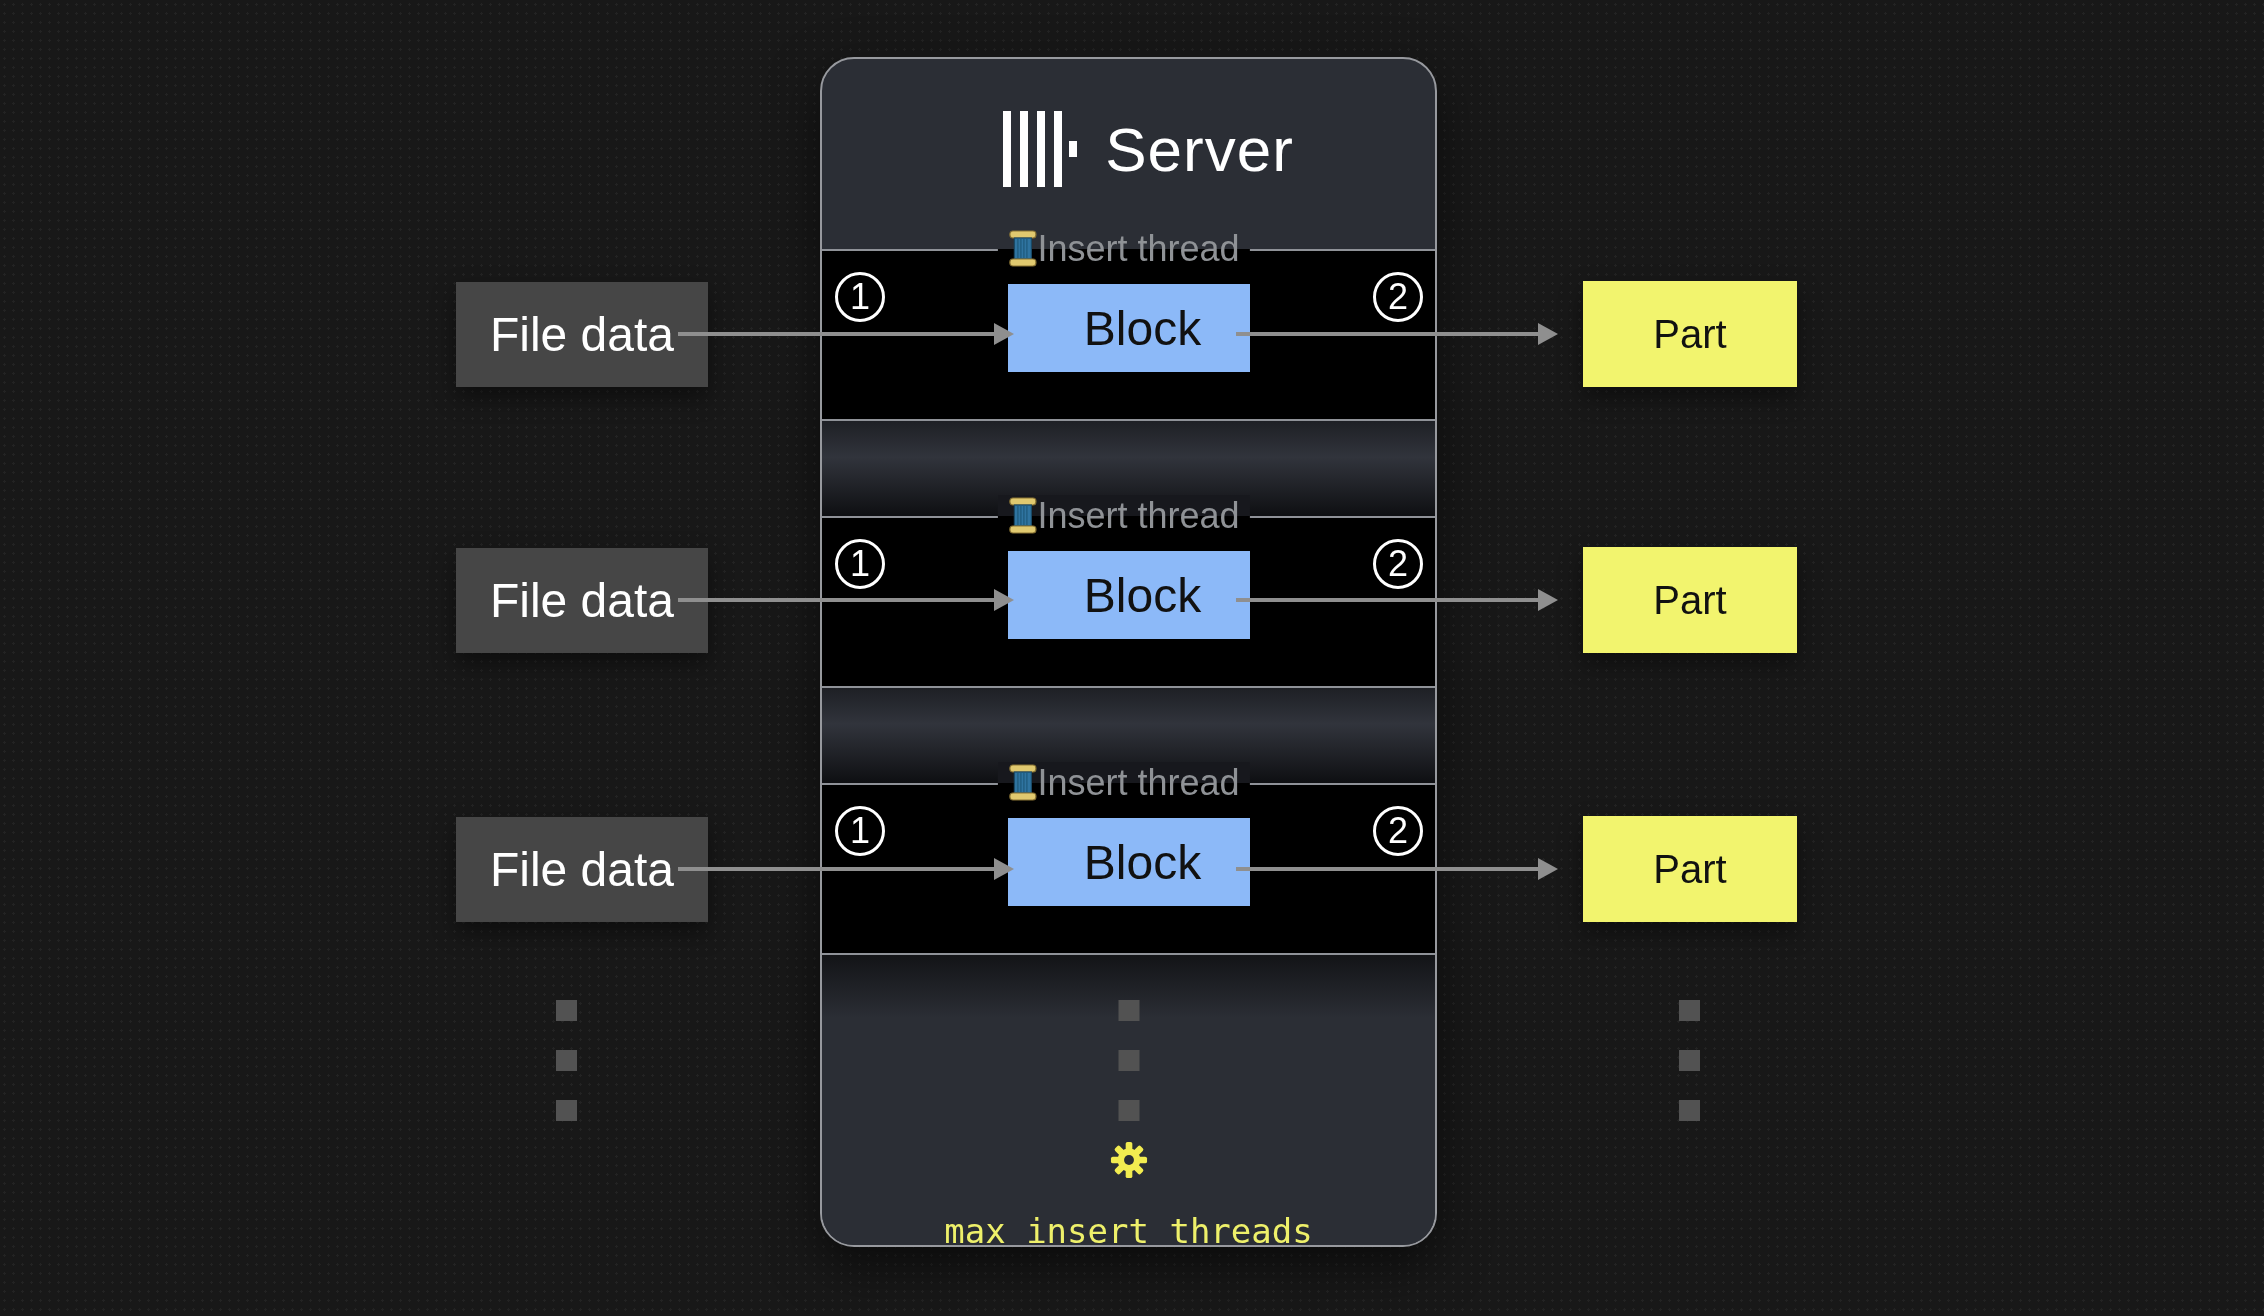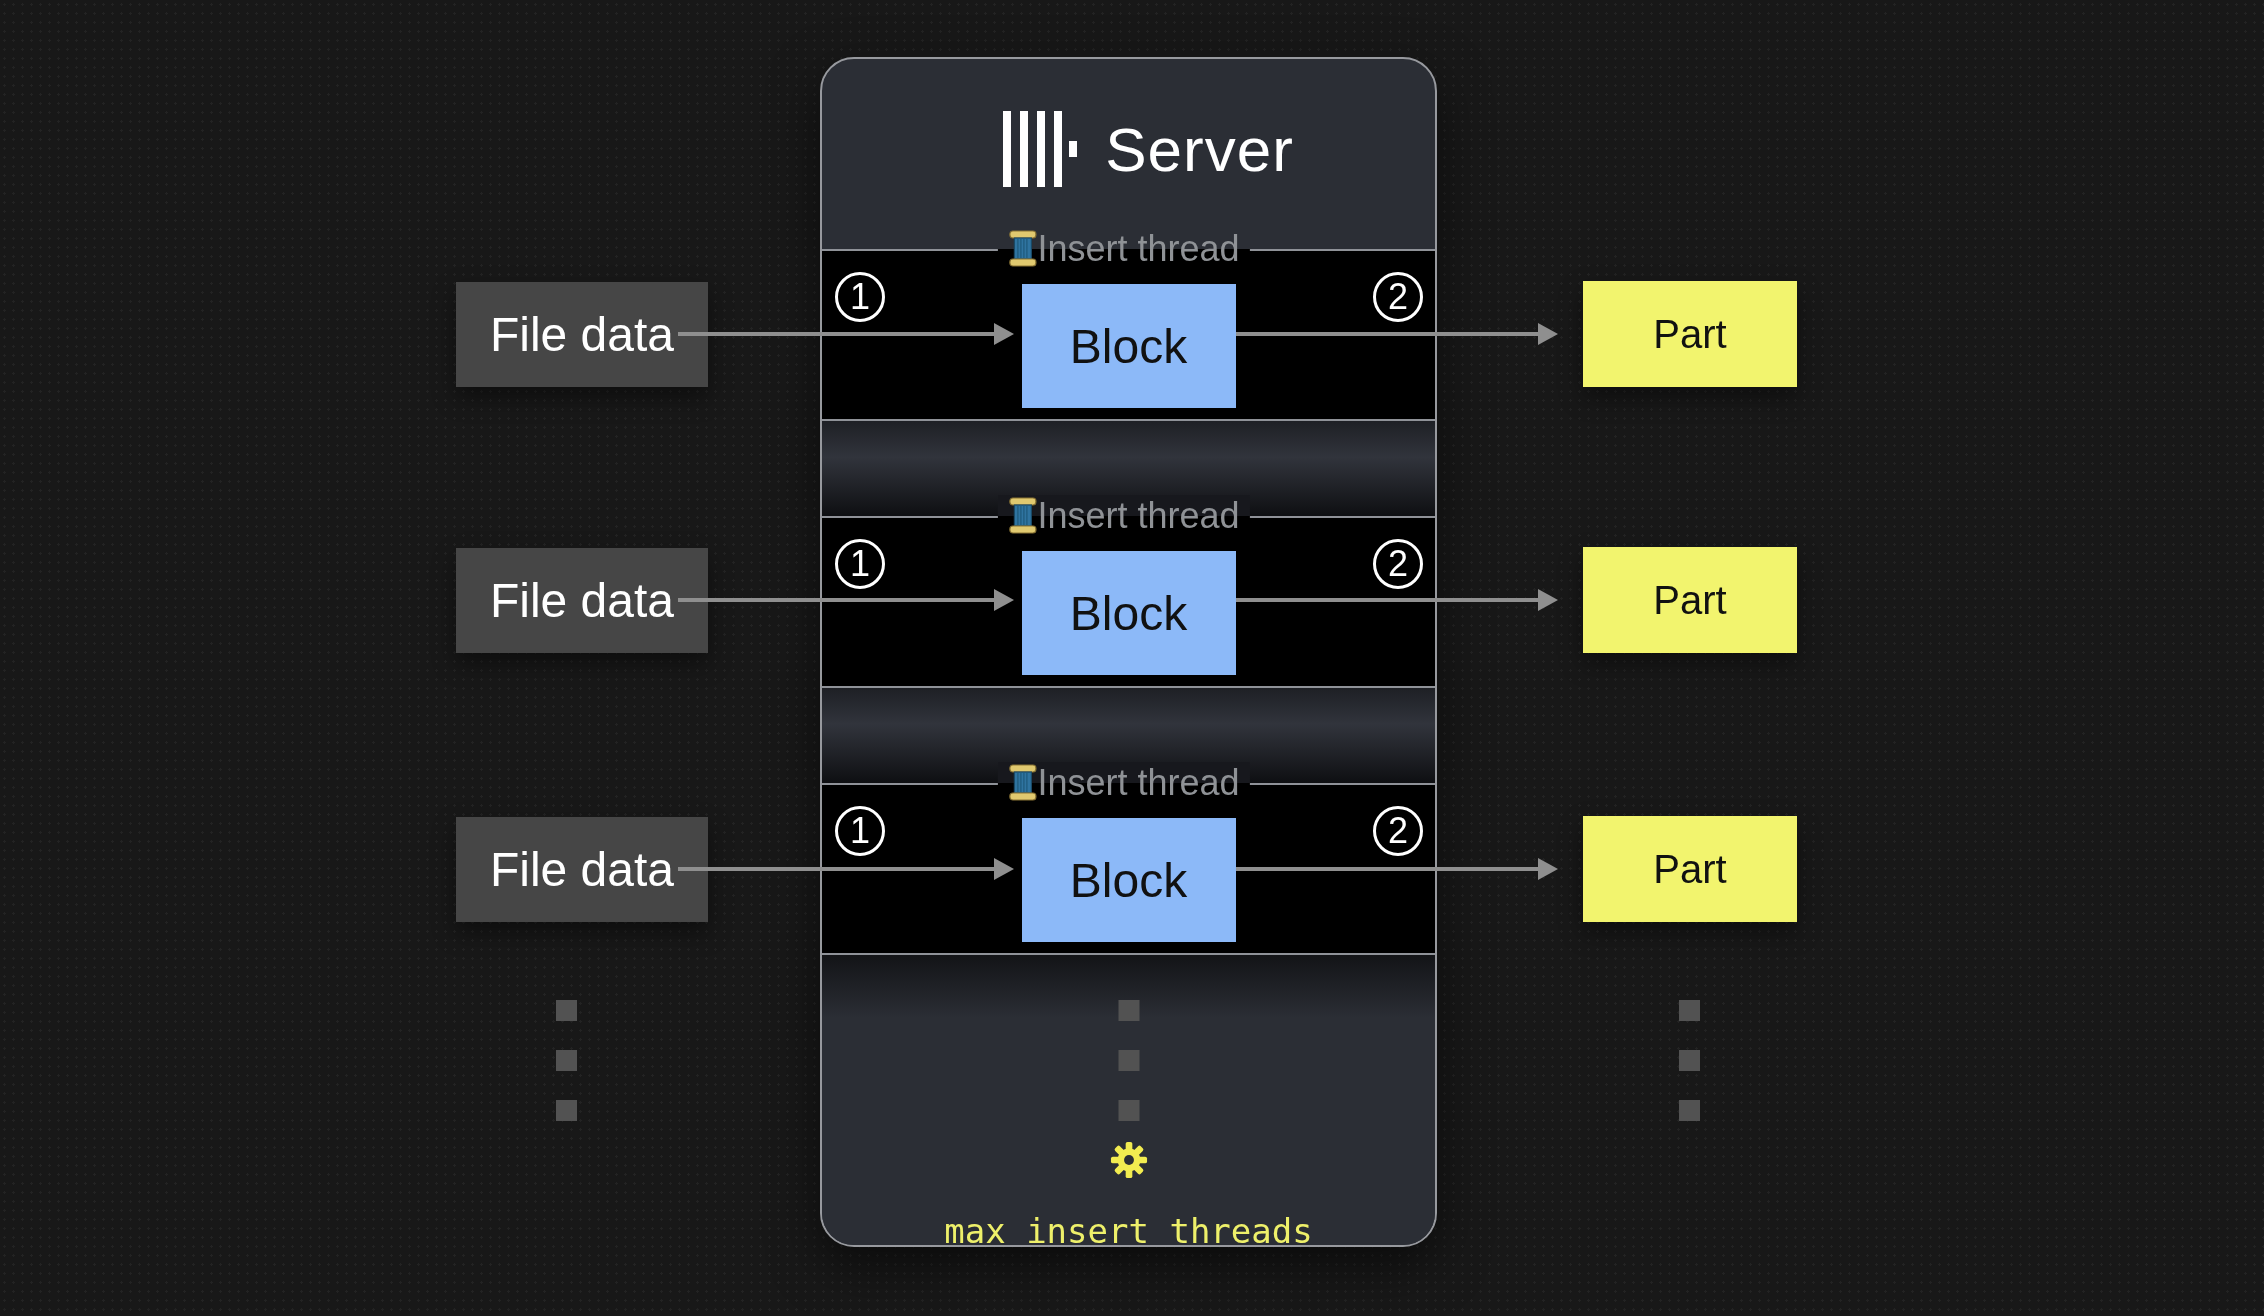--- a/index.html
+++ b/index.html
@@ -43,23 +43,23 @@
   }
   .row1 .legend{background:linear-gradient(180deg,#2b2e35 0%,#2b2e35 50%,#000 50%,#000 100%);}
   .step-badge{
     position:absolute;top:21px;width:50px;height:50px;box-sizing:border-box;
     border:3px solid var(--step-badge,#fff);border-radius:50%;
     color:var(--step-badge,#fff);font-size:36px;line-height:44px;text-align:center;
   }
   .step-in{left:13px}.step-out{right:12px}
   .block{
     position:absolute;left:50%;transform:translateX(-50%);top:33px;
-    width:214px;height:124px;background:var(--block-fill,#8cb9f8);
+    width:214px;height:88px;background:var(--block-fill,#8cb9f8);
     color:var(--block-text,#111);font-size:48px;
-    display:flex;align-items:center;justify-content:center;
+    display:flex;align-items:center;justify-content:center;padding-left:28px;
   }
   
   .filedata{
     position:absolute;left:456px;width:252px;height:105px;z-index:6;
     background:var(--filedata-fill,#464646);color:var(--filedata-text,#fff);
     font-size:48px;display:flex;align-items:center;justify-content:center;
     box-shadow:0 10px 22px rgba(0,0,0,.45);
   }
   .fd1{top:282px}.fd2{top:548px}.fd3{top:817px}
   .part{

